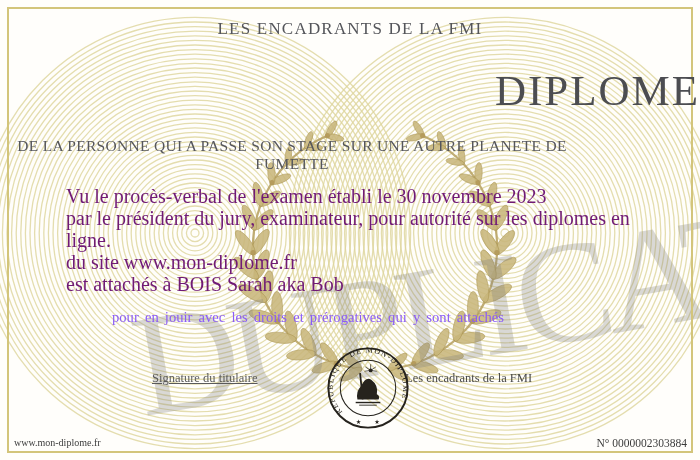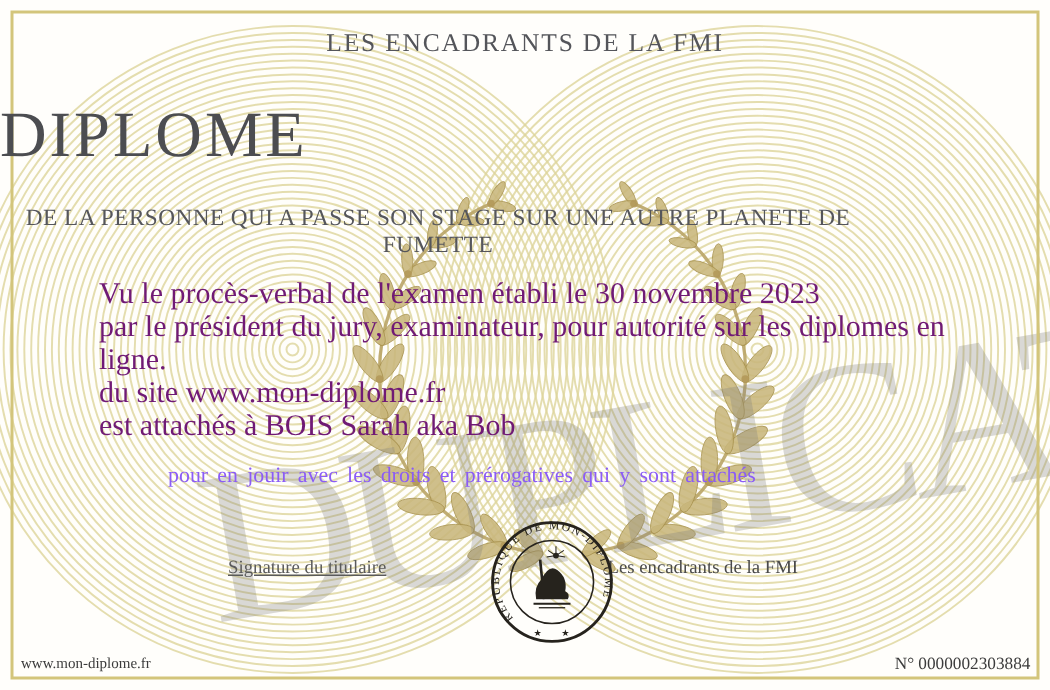--- a/index.html
+++ b/index.html
@@ -19,21 +19,21 @@
   }
   .border-frame{
     position:absolute;left:7px;top:7px;right:7px;bottom:7px;
     border:2px solid #d3c57b;pointer-events:none;
   }
   .issuer-title{
     position:absolute;top:19px;left:0;width:700px;text-align:center;
     font-size:17px;letter-spacing:1.2px;color:#54555a;
   }
   .main-title{
-    position:absolute;top:66px;left:0;width:700px;text-align:left;
+    position:absolute;top:66px;left:0;width:700px;text-align:right;
     font-size:43px;letter-spacing:2px;color:#4c4d51;
   }
   .subtitle{
     position:absolute;top:137px;left:0;width:584px;text-align:center;
     font-size:15.5px;letter-spacing:0.3px;color:#55565b;
   }
   .body-block{
     position:absolute;left:66px;top:185px;width:599px;
     font-size:20px;line-height:22px;color:#701a75;
   }

